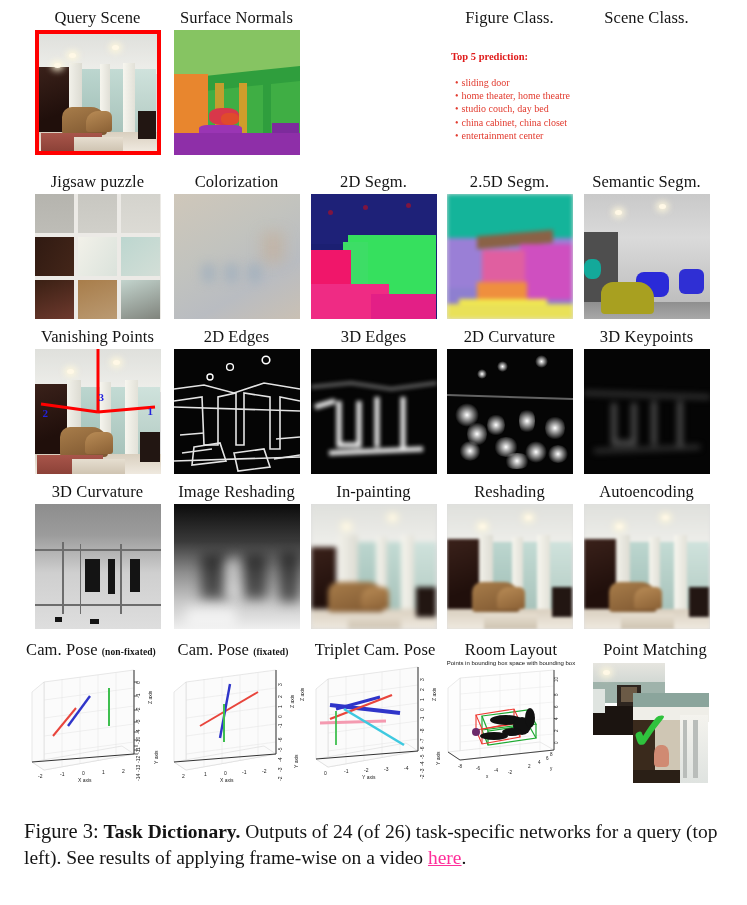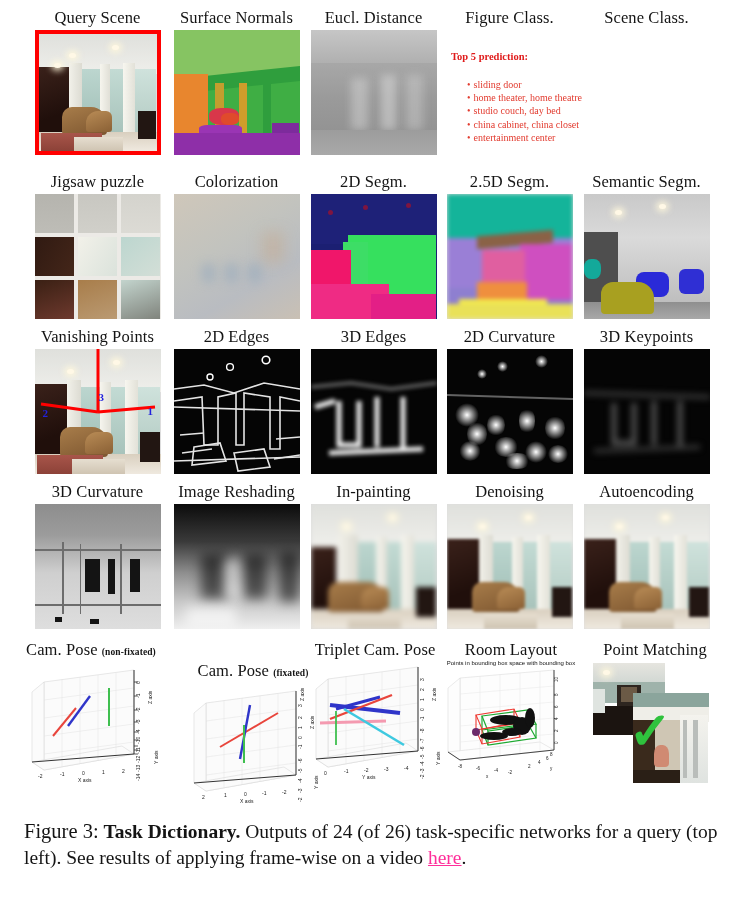--- a/index.html
+++ b/index.html
@@ -68,21 +68,21 @@
   .ed-base{inset:0;background:linear-gradient(180deg,#b4b4b4,#9a9a9a 55%,#8e8e8e);}
   .ed-p1{left:32%;top:38%;width:14%;height:42%;background:rgba(220,220,220,.45);filter:blur(4px);}
   .ed-p2{left:56%;top:36%;width:12%;height:44%;background:rgba(225,225,225,.5);filter:blur(4px);}
   .ed-p3{left:76%;top:36%;width:13%;height:44%;background:rgba(215,215,215,.4);filter:blur(4px);}
   .ed-top{left:0;top:0;width:100%;height:26%;background:linear-gradient(180deg,#c6c6c6,#b0b0b0);}
   .ed-bot{left:0;top:80%;width:100%;height:20%;background:linear-gradient(180deg,#9c9c9c,#a9a9a9);}
 
   
   .pred-block{width:133px;padding-top:6px;}
   .pred-title{color:#e01b1b;font-weight:bold;font-size:10.5px;font-family:"Liberation Serif",serif;margin:18px 0 14px 8px;}
-  .pred-list{list-style:none;margin:16px;padding:0 0 0 8px;}
+  .pred-list{list-style:none;margin:4px;padding:0 0 0 8px;}
   .pred-list li{color:#e23a2e;font-size:10px;line-height:13.2px;font-family:"Liberation Serif",serif;white-space:nowrap;}
   .pred-list li::before{content:"\2022";color:#e23a2e;margin-right:3px;}
 
   
   .jig{position:absolute;inset:0;background:#eceae6;}
   .jig .tile{position:absolute;width:31.5%;height:31.5%;overflow:hidden;}
   .jig .t-c0{left:0;} .jig .t-c1{left:34.2%;} .jig .t-c2{left:68.5%;}
   .jig .t-r0{top:0;} .jig .t-r1{top:34.2%;} .jig .t-r2{top:68.5%;}
   .tile-inner{position:absolute;width:300%;height:300%;}
 
@@ -209,33 +209,20 @@
               <div class="lay sn-col3"></div>
             <div class="lay sn-red"></div>
               <div class="lay sn-red2"></div>
             <div class="lay sn-purple2"></div>
               <div class="lay sn-purple3"></div>
             <div class="lay sn-purple"></div>
           </div>
         </div>
       </div>
 
-      <div class="cell c2">
-        <div class="panel-label">Eucl. Distance</div>
-        <div class="thumb">
-          <div class="scene">
-            <div class="lay ed-base"></div>
-            <div class="lay ed-top"></div>
-            <div class="lay ed-p1"></div>
-              <div class="lay ed-p2"></div>
-              <div class="lay ed-p3"></div>
-            <div class="lay ed-bot"></div>
-          </div>
-        </div>
-      </div>
 
       <div class="cell c3">
         <div class="panel-label">Figure Class.</div>
         <div class="pred-block">
           <div class="pred-title">Top 5 prediction:</div>
           <ul class="pred-list">
             <li>sliding door</li>
             <li>home theater, home theatre</li>
             <li>studio couch, day bed</li>
             <li>china cabinet, china closet</li>
@@ -526,21 +513,21 @@
             <div class="lay ph-sofa2"></div>
             <div class="lay ph-table"></div>
             <div class="lay ph-darkR"></div>
             <div class="lay ph-light" style="left:26%;top:16%"></div>
             <div class="lay ph-light" style="left:62%;top:9%"></div>
           </div>
         </div>
       </div>
 
       <div class="cell c3">
-        <div class="panel-label">Denoising</div>
+        <div class="panel-label">Reshading</div>
         <div class="thumb">
           <div class="scene bp" style="filter:blur(1.6px)">
             <div class="lay ph-ceiling"></div>
             <div class="lay ph-mid"></div>
               <div class="lay ph-mid2"></div>
               <div class="lay ph-mid3"></div>
             <div class="lay ph-wallL"></div>
             <div class="lay ph-colA"></div>
               <div class="lay ph-colB"></div>
               <div class="lay ph-colC"></div>
@@ -624,21 +611,21 @@
                 <text x="44" y="112">-1</text>
               <text x="66" y="111">0</text>
                 <text x="86" y="110">1</text>
                 <text x="106" y="109">2</text>
               <text x="62" y="118" font-size="5">X axis</text>
             </g>
           </svg>
         </div>
       </div>
 
-      <div class="cell c1" style="width:150px;left:178px;margin-top:21px;">
+      <div class="cell c1" style="width:150px;left:158px;">
         <div class="panel-label">
           <span>Cam. Pose </span><span class="sub">(fixated)</span>
         </div>
         <div class="plot">
           <svg width="160" height="120" viewBox="0 0 160 120">
             <g fill="#fbfbfb" stroke="#d8d8d8" stroke-width="0.6">
               <polygon points="28,18 118,6 118,90 28,106"></polygon>
               <polygon points="28,18 28,106 16,98 16,28"></polygon>
               <polygon points="16,98 28,106 118,90 106,82"></polygon>
             </g>

